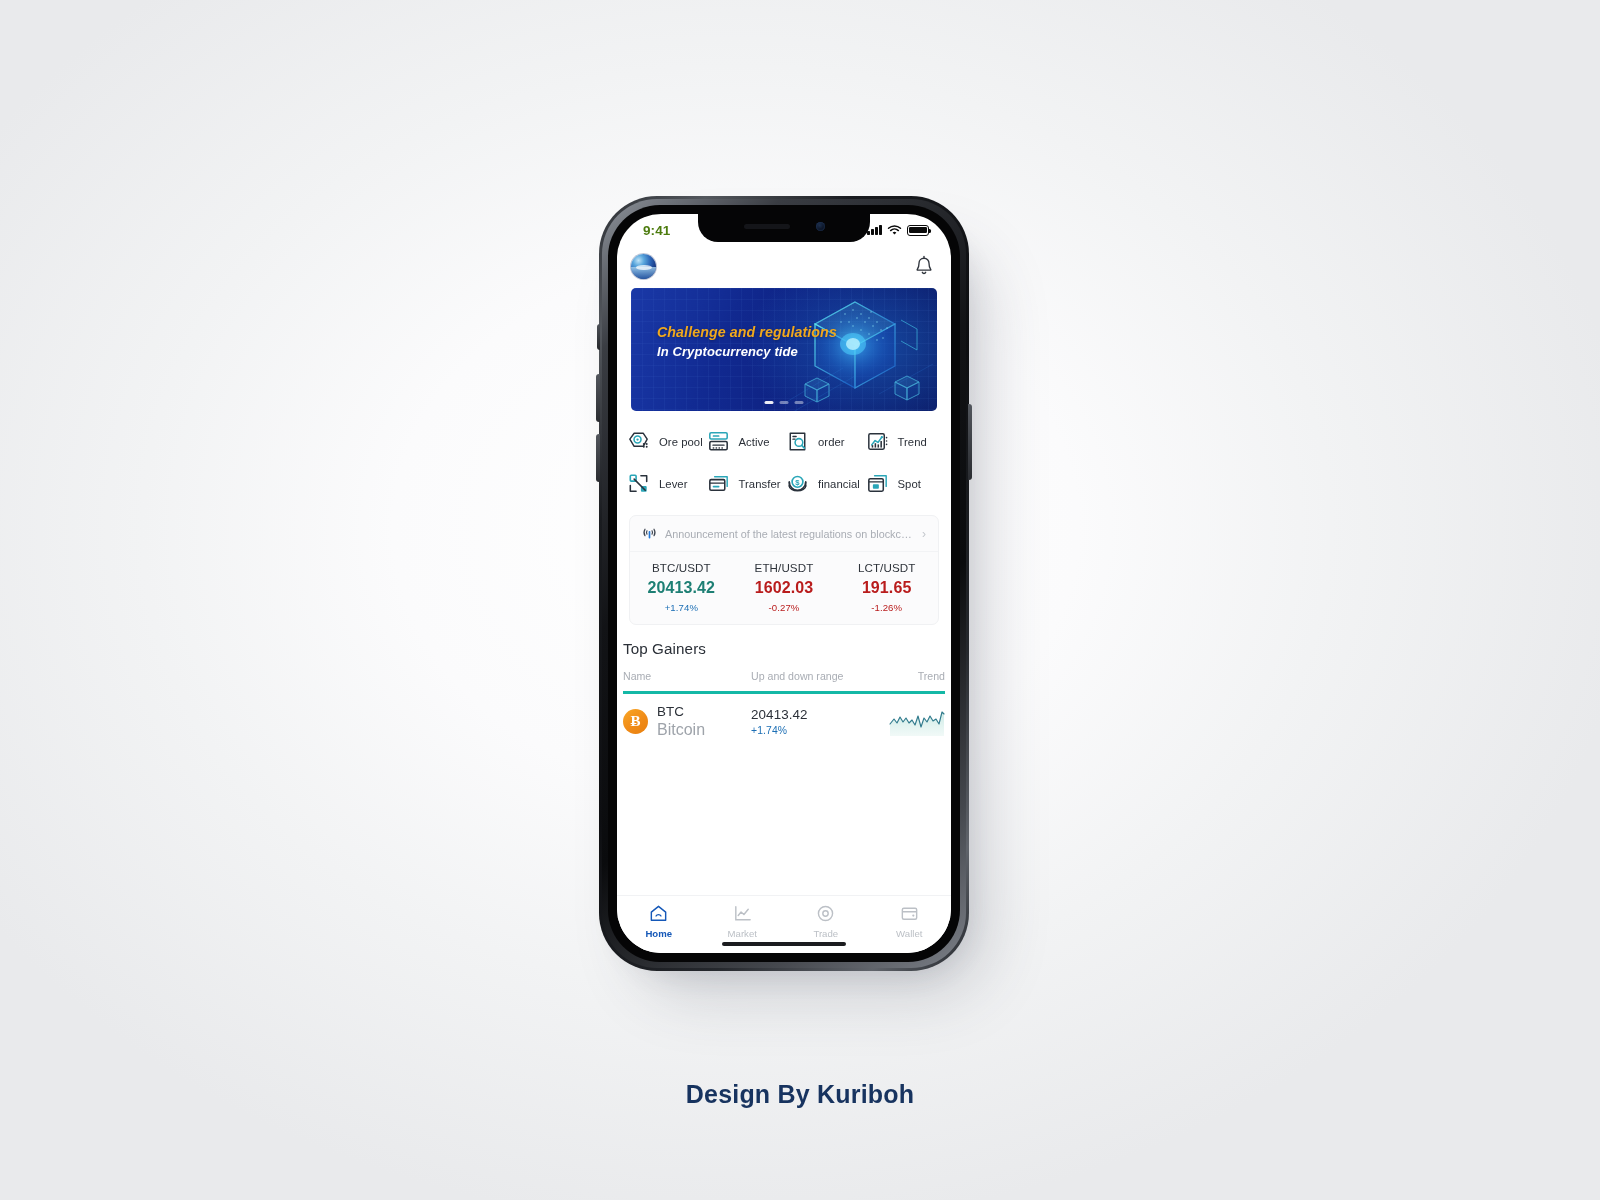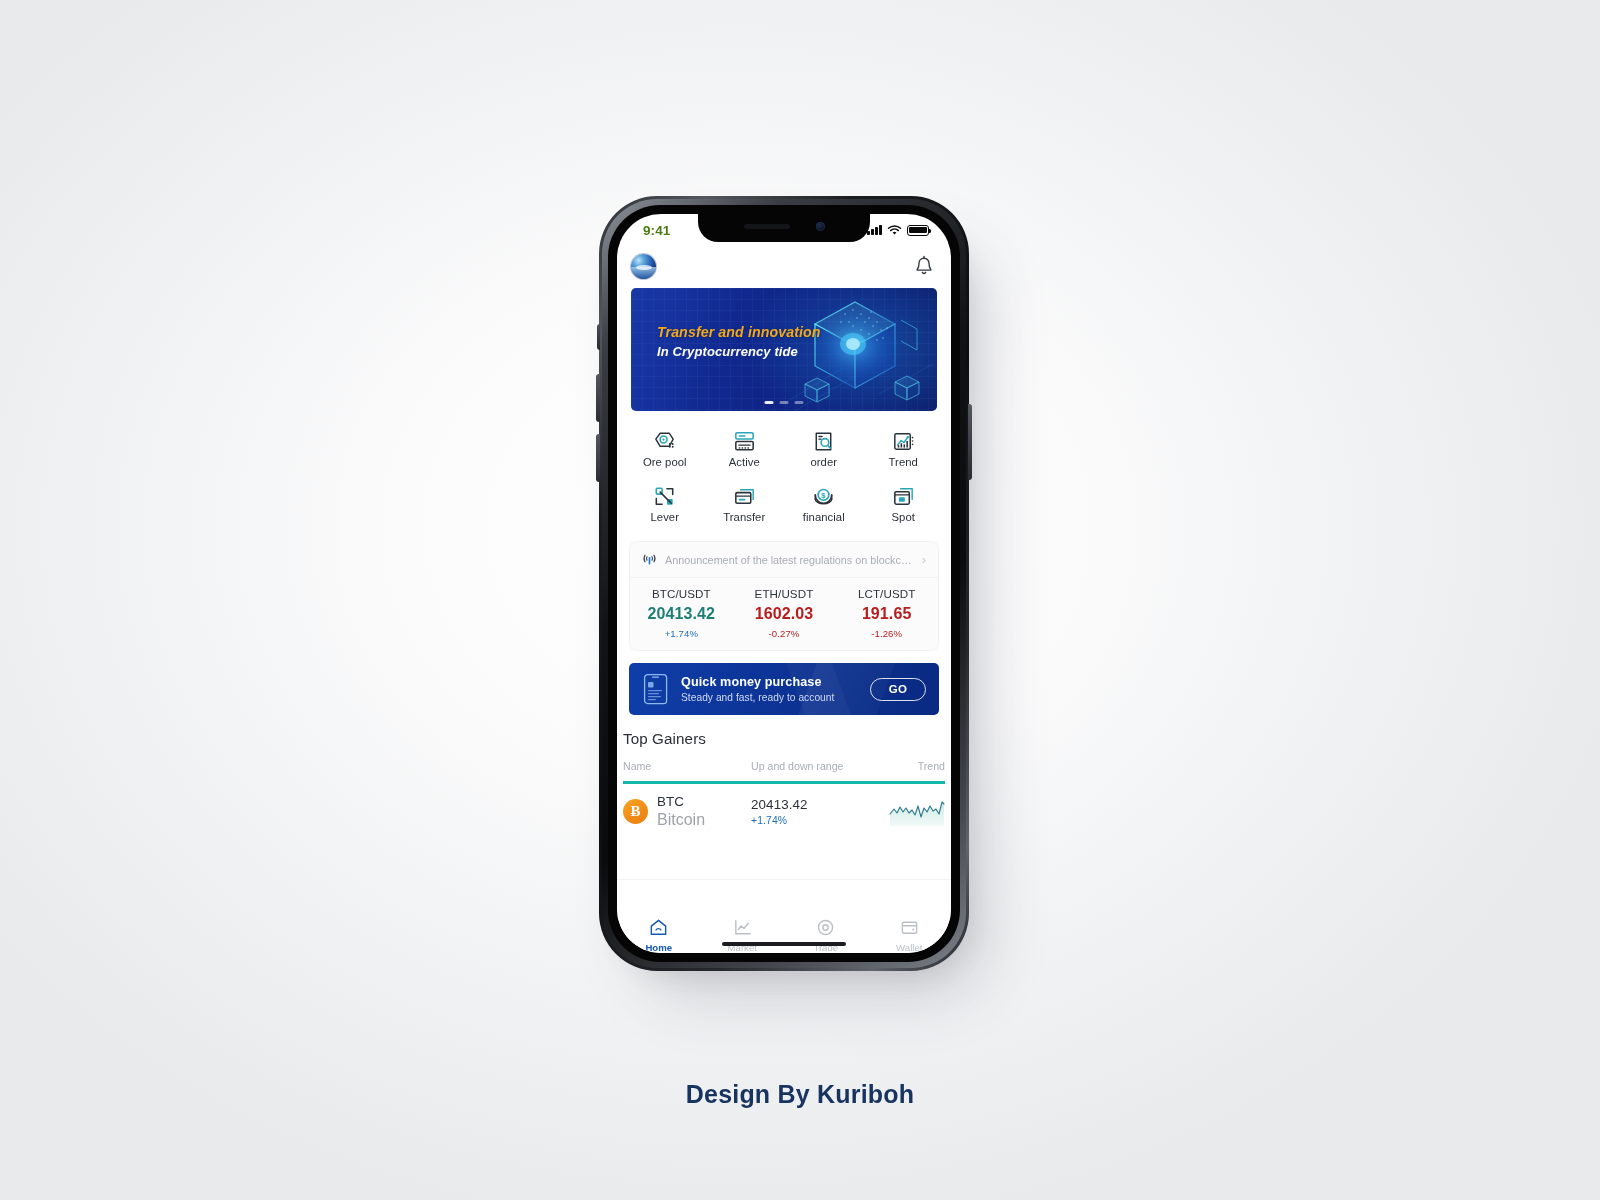--- a/index.html
+++ b/index.html
@@ -262,23 +262,23 @@
 
   
   .grid {
     display: grid;
     grid-template-columns: repeat(4, 1fr);
     row-gap: 2px;
     padding: 11px 8px 6px;
   }
   .grid-cell {
     display: flex;
-    flex-direction: column;
-    align-items: center;
-    gap: 1px;
+    flex-direction: row;
+    align-items: center;
+    gap: 7px;
     padding: 6px 0 7px;
     cursor: pointer;
   }
   .grid-ico { width: 27px; height: 27px; display:block; }
   .grid-label {
     font-size: 11.3px;
     color: #2b3038;
     letter-spacing: 0.05px;
   }
 
@@ -414,25 +414,25 @@
   .coin-full { font-size: 16px; color: #9ea3aa; margin-top: 2px; }
   .range-wrap { flex: 1; }
   .range-px { font-size: 13.4px; color: #2b3038; letter-spacing: 0.1px; }
   .range-chg { font-size: 10.4px; margin-top: 3px; letter-spacing: 0.1px; }
   .spark { width: 56px; height: 30px; flex:none; }
 
   
   .tabbar {
     position: absolute;
     left: 0; right: 0; bottom: 0;
-    height: 74px;
+    height: 58px;
     background: #ffffff;
     border-top: 1px solid #f1f2f4;
     display: flex;
-    align-items: flex-end;
+    align-items: flex-start;
     padding-top: 7px;
   }
   .tab {
     flex: 1;
     display: flex;
     flex-direction: column;
     align-items: center;
     gap: 4px;
     cursor: pointer;
   }
@@ -569,21 +569,21 @@
               </g>
 
               <g stroke="#2f7fd8" stroke-width="0.6" opacity="0.35">
                 <path d="M0 120 L60 84"></path>
                   <path d="M10 128 L72 92"></path>
                   <path d="M96 110 L150 80"></path>
               </g>
             </svg>
 
             <div class="banner-text">
-              <div class="banner-t1">Transfer and innovation</div>
+              <div class="banner-t1">Challenge and regulations</div>
               <div class="banner-t2">In Cryptocurrency tide</div>
             </div>
 
             <div class="banner-dots">
               <i class="on"></i>
               <i></i>
               <i></i>
             </div>
           </div>
 
@@ -718,38 +718,20 @@
                 <div class="pair-chg down">-0.27%</div>
               </div>
               <div class="pair">
                 <div class="pair-name">LCT/USDT</div>
                 <div class="pair-price down">191.65</div>
                 <div class="pair-chg down">-1.26%</div>
               </div>
             </div>
           </div>
 
-          <div class="quick">
-            <svg class="quick-ico" viewBox="0 0 26 32">
-              <rect x="1.6" y="1.6" width="22" height="29" rx="3.2" fill="none" stroke="#8fb9f0" stroke-width="1.3"></rect>
-              <rect x="9" y="3.6" width="7" height="1.2" rx="0.6" fill="#8fb9f0"></rect>
-              <rect x="5" y="9" width="5.5" height="5.5" rx="1" fill="#8fb9f0" opacity="0.85"></rect>
-              <g fill="#8fb9f0" opacity="0.7">
-                <rect x="5" y="17" width="14" height="1.2" rx="0.6"></rect>
-                <rect x="5" y="20" width="11" height="1.2" rx="0.6"></rect>
-                <rect x="5" y="23" width="13" height="1.2" rx="0.6"></rect>
-                <rect x="5" y="26" width="8" height="1.2" rx="0.6"></rect>
-              </g>
-            </svg>
-            <div class="quick-txt">
-              <div class="quick-t1">Quick money purchase</div>
-              <div class="quick-t2">Steady and fast, ready to account</div>
-            </div>
-            <div class="quick-go">GO</div>
-          </div>
 
           <div class="gainers">
             <div class="gainers-title">Top Gainers</div>
 
             <div class="g-head">
               <span class="c-name">Name</span>
               <span class="c-range">Up and down range</span>
               <span class="c-trend">Trend</span>
             </div>
 

